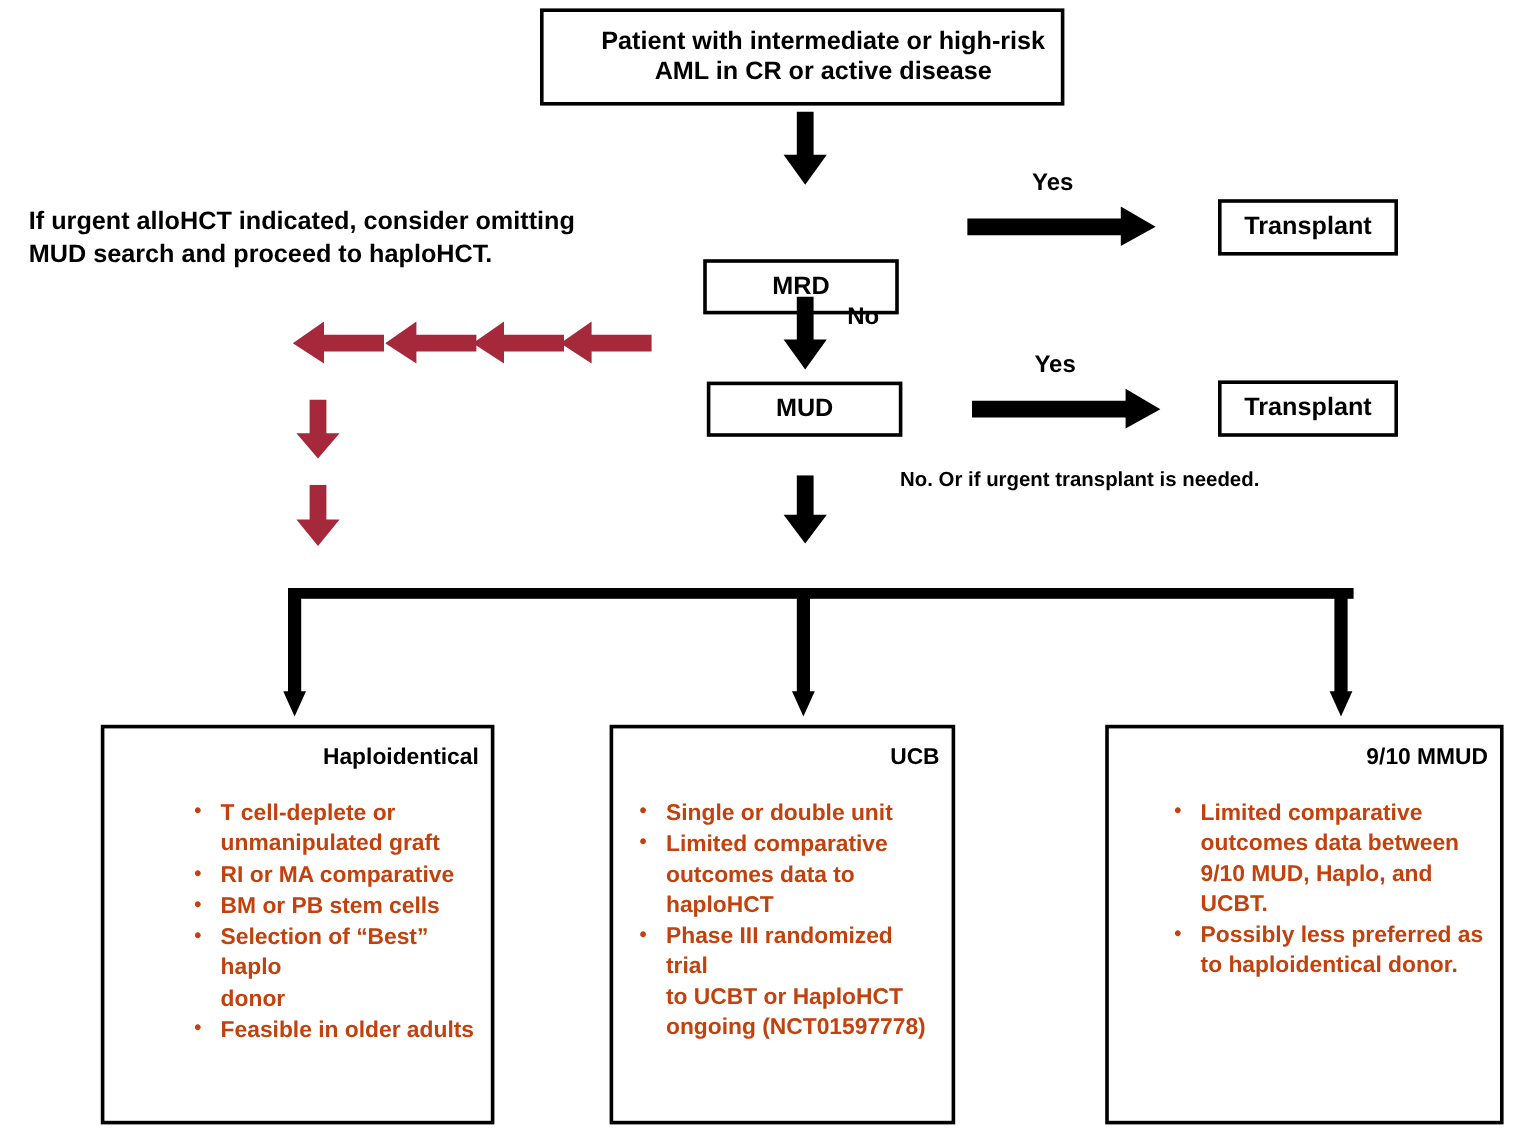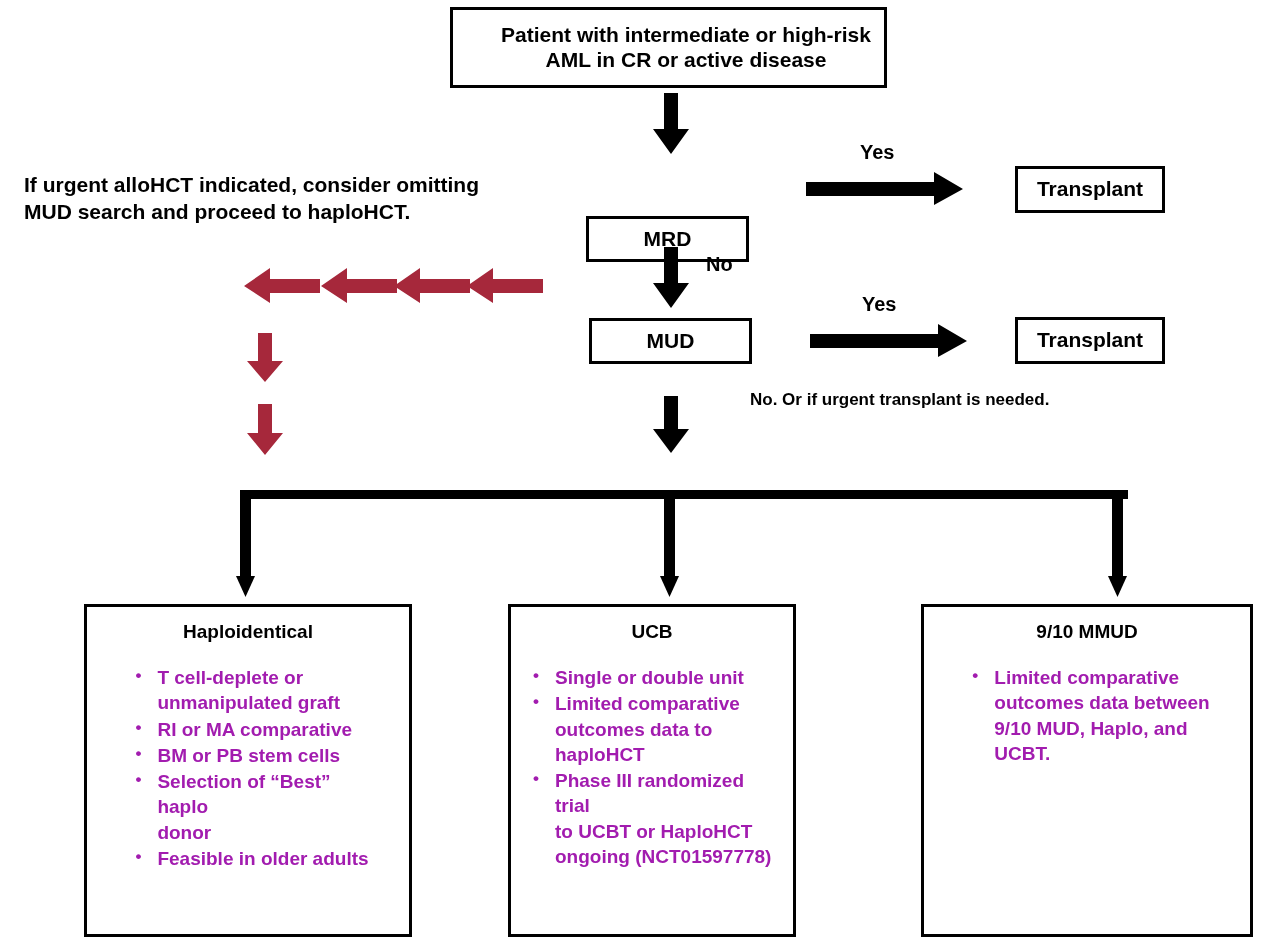--- a/index.html
+++ b/index.html
@@ -58,21 +58,21 @@
   }
 
   
   .opt-box {
     position: absolute;
     box-sizing: border-box;
     border: 3px solid #000000;
     background: #ffffff;
     display: flex;
     flex-direction: column;
-    align-items: center;
+    align-items: flex-end;
     padding: 14px 10px 10px 10px;
   }
   .opt-title {
     text-align: center;
     font-weight: bold;
     font-size: 19px;
     color: #000000;
     margin-bottom: 22px;
   }
   .opt-list {
@@ -80,21 +80,21 @@
     margin: 0;
     padding: 0 4px 0 8px;
   }
   .opt-list li {
     position: relative;
     padding-left: 26px;
     margin-bottom: 1px;
     font-weight: bold;
     font-size: 19px;
     line-height: 1.33;
-    color: #a21caf;
+    color: #c2410c;
     white-space: pre-line;
   }
   .opt-list li::before {
     content: "\2022";
     position: absolute;
     left: 4px;
     top: -1px;
     font-size: 17px;
     line-height: 1.4;
   }
@@ -220,16 +220,18 @@
     </ul>
   </div>
 
   <div class="opt-box" style="left:921px; top:604px; width:332px; height:333px;">
     <div class="opt-title">9/10 MMUD</div>
     <ul class="opt-list">
       <li>Limited comparative
 outcomes data between
 9/10 MUD, Haplo, and
 UCBT.</li>
+      <li>Possibly less preferred as
+to haploidentical donor.</li>
     </ul>
   </div>
 
 </div>
 
 </body></html>

